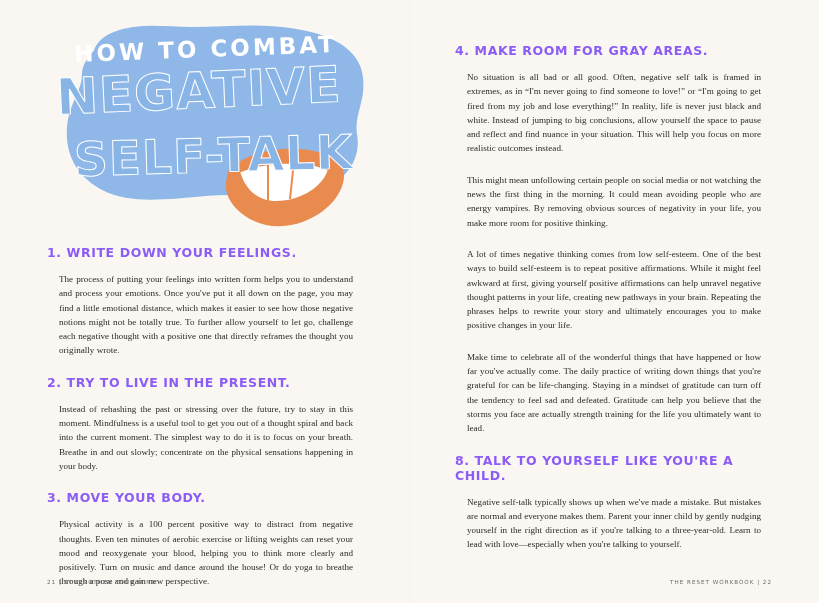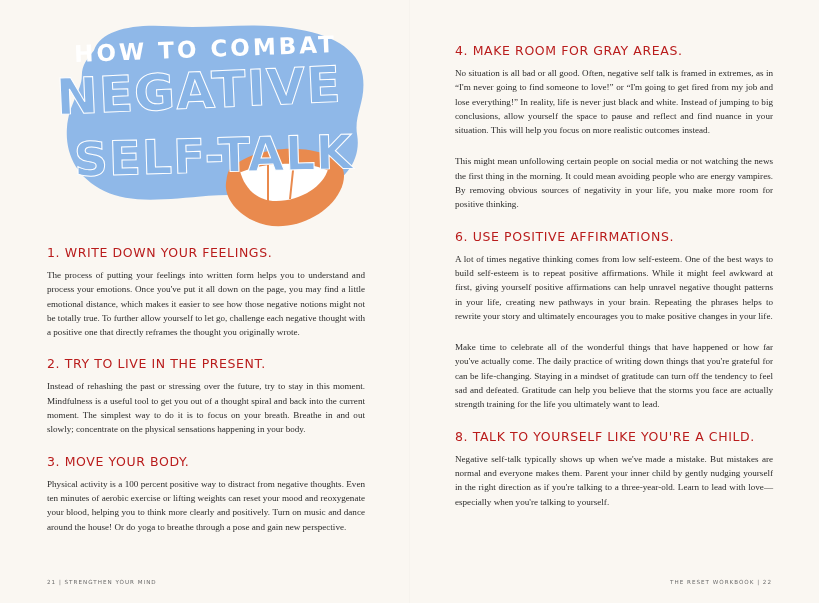--- a/index.html
+++ b/index.html
@@ -105,32 +105,32 @@
   
   .right-col {
     position: absolute;
     left: 455px;
     top: 43px;
     width: 318px;
   }
 
   h2.heading {
     font-family: "DejaVu Sans", sans-serif;
-    font-weight: normal;
+    font-weight: bold;
     font-size: 12.5px;
     letter-spacing: 0.6px;
-    color: #b91c1c;
+    color: #8b5cf6;
     margin: 0 0 8px 0;
     text-transform: uppercase;
   }
   .section {
     margin-bottom: 17px;
   }
   .section p {
-    margin: 0;
+    margin: 12px;
     font-family: "Liberation Serif", serif;
     font-size: 9.1px;
     line-height: 14.3px;
     color: #2b2b2b;
     text-align: justify;
   }
 
   
   .footer-left {
     position: absolute;
@@ -204,21 +204,20 @@
 
   <div class="right-col">
     <div class="section">
       <h2 class="heading">4. Make Room for Gray Areas.</h2>
       <p>No situation is all bad or all good. Often, negative self talk is framed in extremes, as in “I'm never going to find someone to love!” or “I'm going to get fired from my job and lose everything!” In reality, life is never just black and white. Instead of jumping to big conclusions, allow yourself the space to pause and reflect and find nuance in your situation. This will help you focus on more realistic outcomes instead.</p>
     </div>
     <div class="section">
       <p>This might mean unfollowing certain people on social media or not watching the news the first thing in the morning. It could mean avoiding people who are energy vampires. By removing obvious sources of negativity in your life, you make more room for positive thinking.</p>
     </div>
     <div class="section">
-      <h2 class="heading">6. Use Positive Affirmations.</h2>
       <p>A lot of times negative thinking comes from low self-esteem. One of the best ways to build self-esteem is to repeat positive affirmations. While it might feel awkward at first, giving yourself positive affirmations can help unravel negative thought patterns in your life, creating new pathways in your brain. Repeating the phrases helps to rewrite your story and ultimately encourages you to make positive changes in your life.</p>
     </div>
     <div class="section">
       <p>Make time to celebrate all of the wonderful things that have happened or how far you've actually come. The daily practice of writing down things that you're grateful for can be life-changing. Staying in a mindset of gratitude can turn off the tendency to feel sad and defeated. Gratitude can help you believe that the storms you face are actually strength training for the life you ultimately want to lead.</p>
     </div>
     <div class="section">
       <h2 class="heading">8. Talk to Yourself Like You're a Child.</h2>
       <p>Negative self-talk typically shows up when we've made a mistake. But mistakes are normal and everyone makes them. Parent your inner child by gently nudging yourself in the right direction as if you're talking to a three-year-old. Learn to lead with love—especially when you're talking to yourself.</p>
     </div>
   </div>

